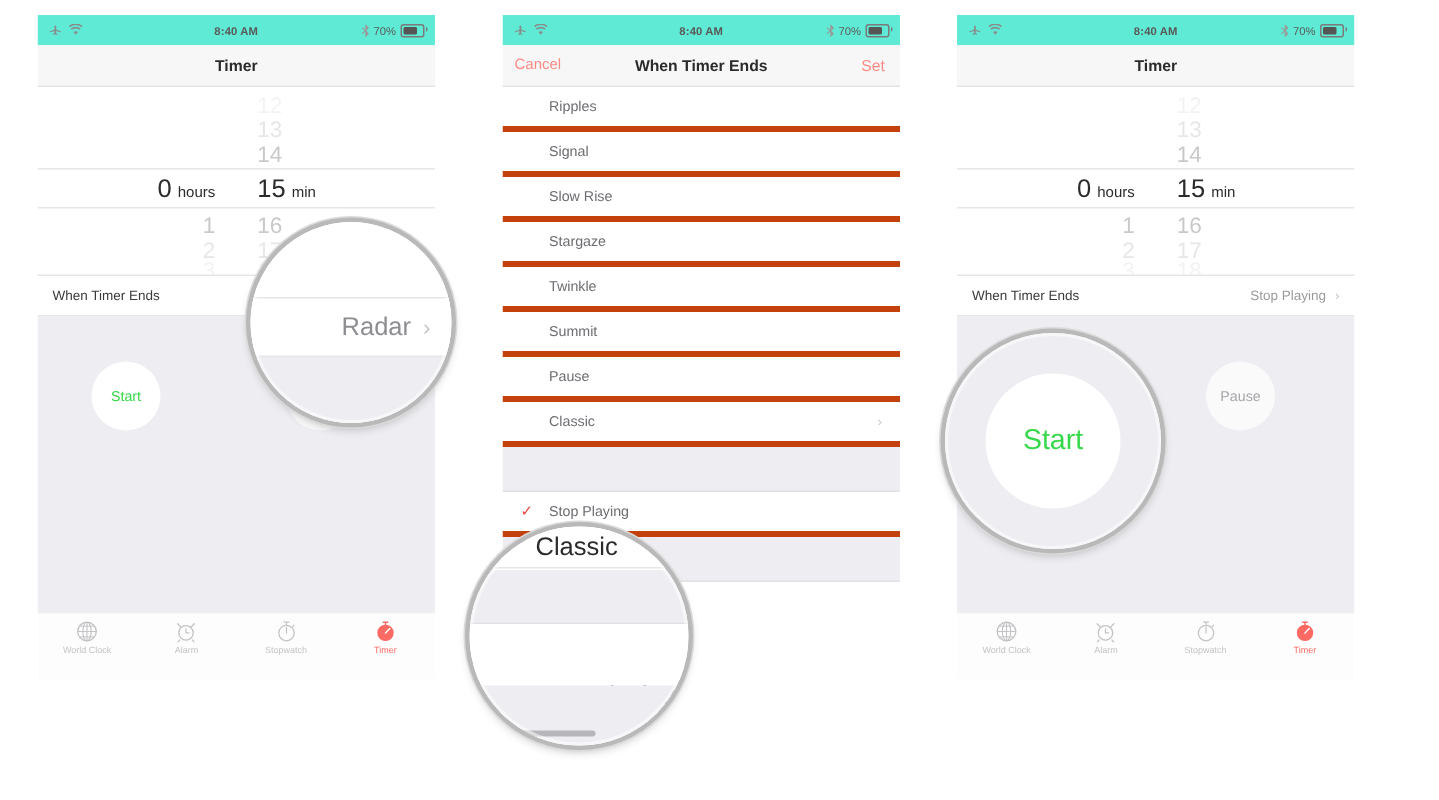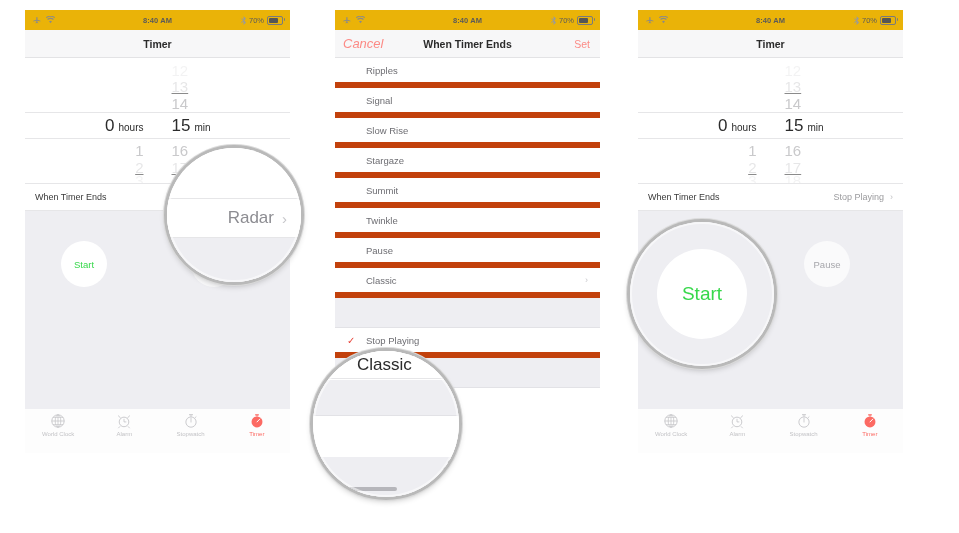--- a/index.html
+++ b/index.html
@@ -10,46 +10,46 @@
   }
   .stage{position:absolute;left:0;top:0;width:959px;height:533px;}
 
   
   .panel{position:absolute;width:265px;height:455px;background:#ffffff;overflow:hidden;}
   .p1{left:25px;top:10px;}
   .p2{left:335px;top:10px;}
   .p3{left:638px;top:10px;}
 
   
-  .statusbar{position:relative;height:20px;background:#eab308;
+  .statusbar{position:relative;height:20px;background:#5eead4;
     display:flex;align-items:center;font-size:7.5px;color:#5a5a5a;}
   .sb-left{position:absolute;left:8px;display:flex;gap:5px;align-items:center;}
   .sb-center{position:absolute;left:0;right:0;text-align:center;font-weight:bold;font-size:7.5px;letter-spacing:.1px;}
   .sb-right{position:absolute;right:7px;display:flex;gap:3px;align-items:center;font-size:7.5px;}
   .batt{display:inline-block;width:14px;height:7px;border:1px solid #7a7a7a;border-radius:2px;position:relative;}
   .batt::after{content:"";position:absolute;right:-3px;top:1.5px;width:1.5px;height:3px;background:#7a7a7a;border-radius:0 1px 1px 0;}
   .batt i{position:absolute;left:1px;top:1px;bottom:1px;width:9px;background:#555;border-radius:1px;display:block;}
 
   
   .navbar{position:relative;height:27px;background:#f7f7f8;border-bottom:1px solid #e3e3e5;
     display:flex;align-items:center;justify-content:center;}
   .navtitle{font-size:10.5px;color:#2b2b2b;font-weight:bold;}
-  .nav-left{position:absolute;left:8px;font-size:13px;color:#fc8b86;font-style:italic;}
+  .nav-left{position:absolute;left:8px;font-size:10px;color:#fc8b86;}
   .nav-right{position:absolute;right:10px;font-size:10.5px;color:#fc8b86;}
 
   
   .picker{position:relative;height:125px;background:#fff;}
   .pk-row{position:absolute;left:0;right:0;display:flex;}
   .pk-col{width:50%;display:flex;align-items:baseline;justify-content:flex-end;padding-right:14px;box-sizing:border-box;}
   .pk-col.right{justify-content:flex-start;padding-right:0;padding-left:14px;}
   .pk-num{font-size:15px;color:#c9c9cb;}
   .pk-unit{font-size:9px;color:#c9c9cb;margin-left:4px;}
   .pk-sel .pk-num{color:#2b2b2b;font-size:17px;}
   .pk-sel .pk-unit{color:#2b2b2b;font-weight:normal;font-size:10px;}
-  .pk-fade1{opacity:.45;text-decoration:underline;}
+  .pk-fade1{opacity:.45;}
   .pk-fade2{opacity:.22;}
   .pk-line{position:absolute;left:0;right:0;height:1px;background:#e6e6e8;}
 
   
   .srow{position:relative;height:28px;background:#fff;border-top:1px solid #e6e6e8;border-bottom:1px solid #e6e6e8;
     display:flex;align-items:center;padding:0 10px;box-sizing:border-box;}
   .srow-label{font-size:9px;color:#3a3a3a;}
   .srow-value{margin-left:auto;font-size:9px;color:#9b9b9e;}
   .chev{margin-left:6px;font-size:9px;color:#c3c3c6;}
 
@@ -63,21 +63,21 @@
   
   .tabbar{position:relative;height:40px;background:#fdfdfd;display:flex;align-items:flex-start;padding-top:4px;}
   .tab{flex:1;display:flex;flex-direction:column;align-items:center;gap:2px;}
   .tab svg{display:block;}
   .tab-label{font-size:6px;color:#c3c3c6;}
   .tab.active .tab-label{color:#fc6a63;}
 
   
   .list{position:relative;background:#fff;}
   .lrow{position:relative;height:30px;display:flex;align-items:center;
-    padding-left:31px;box-sizing:border-box;border-bottom:6px solid #c2410c;}
+    padding-left:31px;box-sizing:border-box;border-bottom:4px solid #c2410c;}
   .lrow-label{font-size:9.5px;color:#6d6d72;}
   .lrow.grp{background:#eeeef2;border-bottom:1px solid #e2e2e6;}
   .lrow.white{background:#fff;}
   .lrow .chevr{position:absolute;right:12px;font-size:9px;color:#c8c8cc;}
   .lrow .tick{position:absolute;left:12px;font-size:10px;color:#e8463c;}
 
   
   .loupe{position:absolute;border-radius:50%;overflow:hidden;
     box-shadow:0 0 0 3px #b9b9b9, 0 0 0 4px #dadada, 0 3px 7px rgba(0,0,0,.32);
     background:#fff;}
@@ -276,24 +276,24 @@
       <div class="lrow">
           <span class="lrow-label">Signal</span>
         </div>
       <div class="lrow">
           <span class="lrow-label">Slow Rise</span>
         </div>
       <div class="lrow">
           <span class="lrow-label">Stargaze</span>
         </div>
       <div class="lrow">
+          <span class="lrow-label">Twinkle</span>
+        </div>
+      <div class="lrow">
           <span class="lrow-label">Summit</span>
-        </div>
-      <div class="lrow">
-          <span class="lrow-label">Twinkle</span>
         </div>
       <div class="lrow">
           <span class="lrow-label">Pause</span>
         </div>
       <div class="lrow white">
         <span class="lrow-label">Classic</span>
         <span class="chevr">›</span>
       </div>
       <div class="lrow grp"></div>
       <div class="lrow white">

